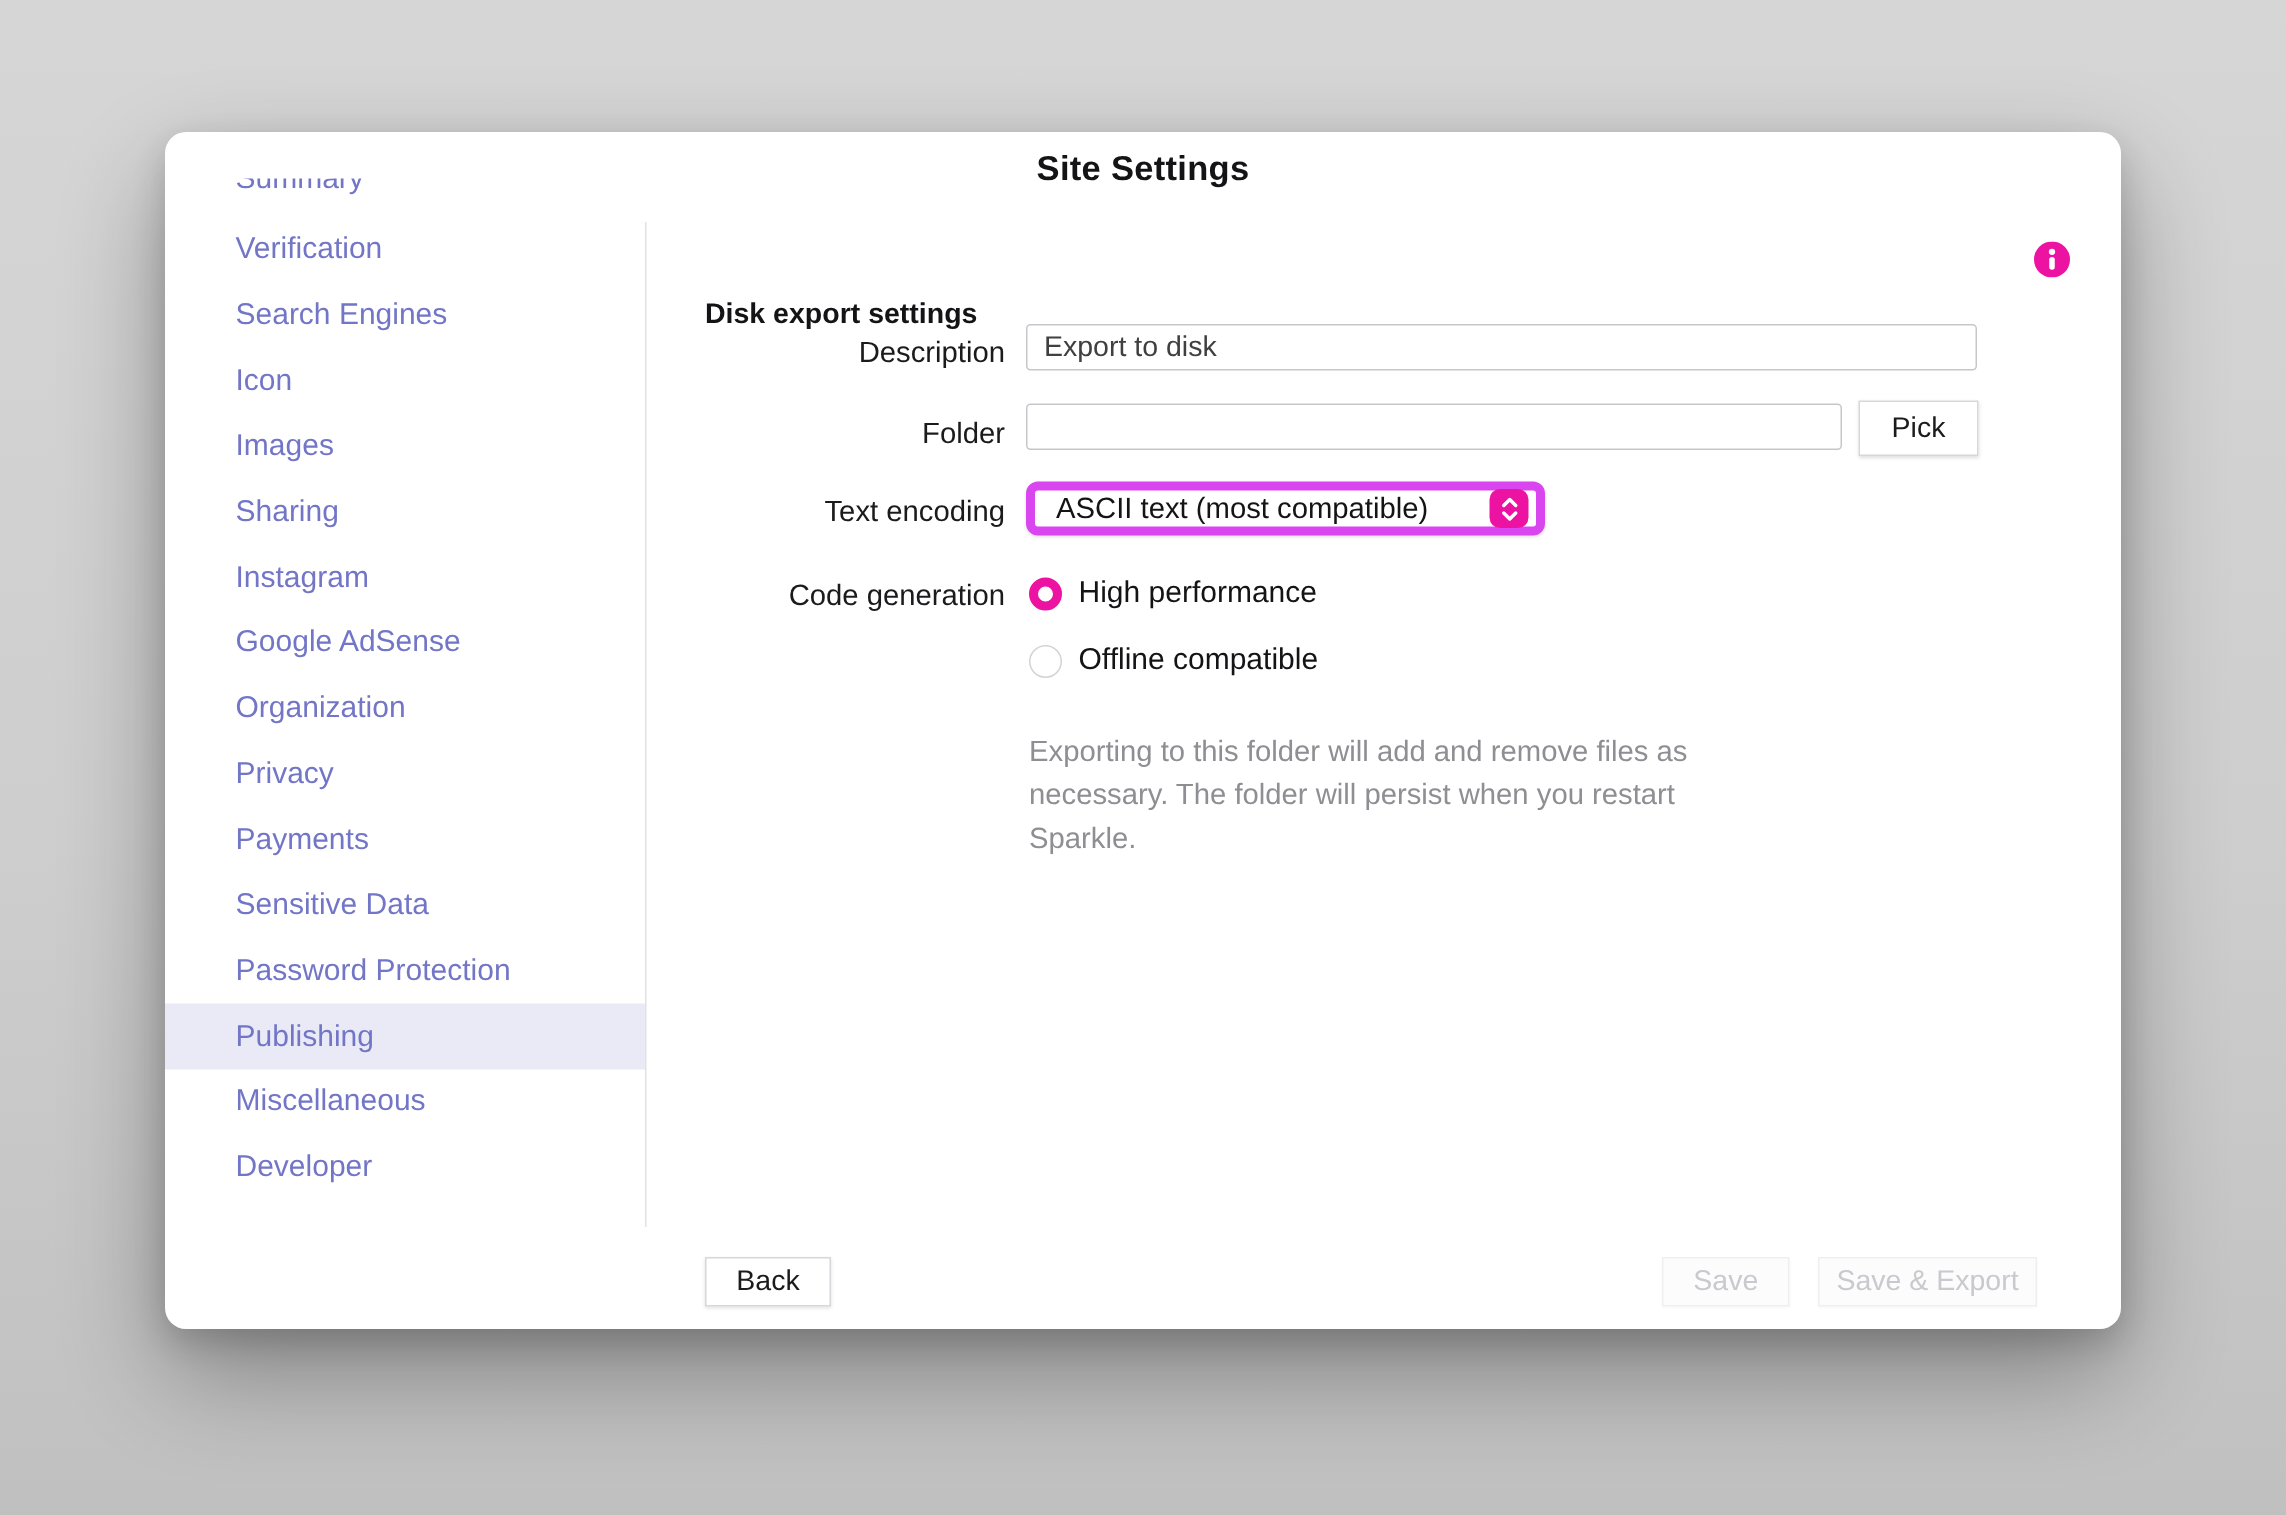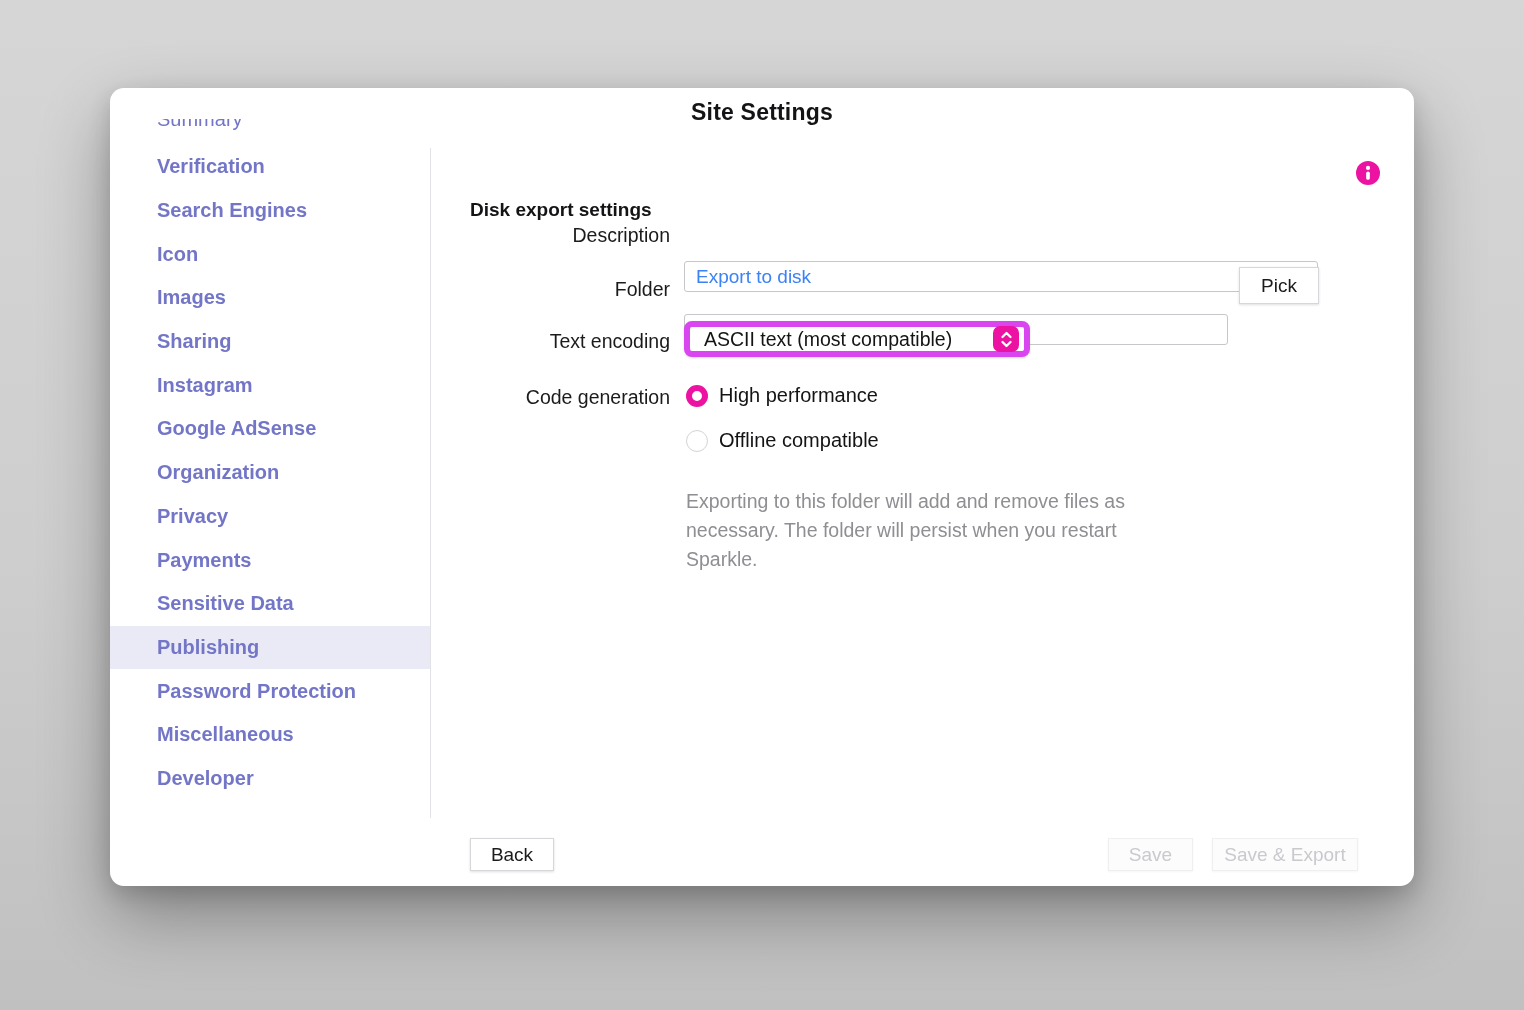--- a/index.html
+++ b/index.html
@@ -20,35 +20,35 @@
   .dialog-title{
     position:absolute;top:11px;left:0;width:100%;text-align:center;
     font-size:23px;font-weight:700;color:#141416;letter-spacing:.2px;
   }
   
   .summary-clip{position:absolute;left:47px;top:31px;height:14px;width:200px;overflow:hidden;cursor:pointer;}
   .summary-clip span{display:block;font-size:20px;line-height:24px;margin-top:-12px;color:#7376c7;font-weight:500;}
   .nav{position:absolute;left:0;top:57px;width:320px;}
   .nav-item{
     height:43.7px;display:flex;align-items:center;padding-left:47px;
-    font-size:20px;color:#7376c7;font-weight:700;cursor:pointer;box-sizing:border-box;
+    font-size:20px;color:#7376c7;font-weight:400;cursor:pointer;box-sizing:border-box;
   }
   .nav-item.is-selected{background:#eaeaf6;}
   .v-divider{position:absolute;left:320px;top:60px;width:1px;height:670px;background:#e2e2e6;}
   
   .section-title{position:absolute;left:360px;top:76px;font-size:19px;font-weight:700;color:#141416;margin-top:35px;}
   .info-btn{position:absolute;left:1246px;top:73px;width:24px;height:24px;cursor:pointer;}
   .field-label{position:absolute;right:744px;font-size:19.5px;line-height:24px;color:#1b1b1d;white-space:nowrap;}
   .lbl-description{top:135px;}
   .lbl-folder{top:189px;}
   .lbl-encoding{top:241px;}
   .lbl-codegen{top:297px;}
   .text-input{
     position:absolute;height:31px;border:1px solid #c7c7cb;border-radius:3px;background:#fff;
-    font-size:19px;color:#3b82f6;padding:0 11px;font-family:inherit;box-sizing:border-box;outline:none;margin-top:45px;
+    font-size:19px;color:#404040;padding:0 11px;font-family:inherit;box-sizing:border-box;outline:none;
   }
   .input-description{left:574px;top:128px;width:634px;}
   .input-folder{left:574px;top:181px;width:544px;}
   .btn{
     position:absolute;display:flex;align-items:center;justify-content:center;box-sizing:border-box;
     background:#fff;border:1px solid #d7d7db;border-radius:0;
     box-shadow:0 1px 2.5px rgba(0,0,0,.13);font-size:19px;color:#1b1b1d;cursor:pointer;
   }
   .btn-pick{left:1129px;top:179px;width:80px;height:37px;}
   .btn-back{left:360px;top:750px;width:84px;height:33px;}
@@ -125,26 +125,26 @@
         </div>
 
         <div class="nav-item">
           <span class="nav-label">Payments</span>
         </div>
 
         <div class="nav-item">
           <span class="nav-label">Sensitive Data</span>
         </div>
 
+        <div class="nav-item">
+          <span class="nav-label">Password Protection</span>
+        </div>
+
         <div class="nav-item is-selected">
           <span class="nav-label">Publishing</span>
-        </div>
-
-        <div class="nav-item">
-          <span class="nav-label">Password Protection</span>
         </div>
 
         <div class="nav-item">
           <span class="nav-label">Miscellaneous</span>
         </div>
 
         <div class="nav-item">
           <span class="nav-label">Developer</span>
         </div>
       </nav>

